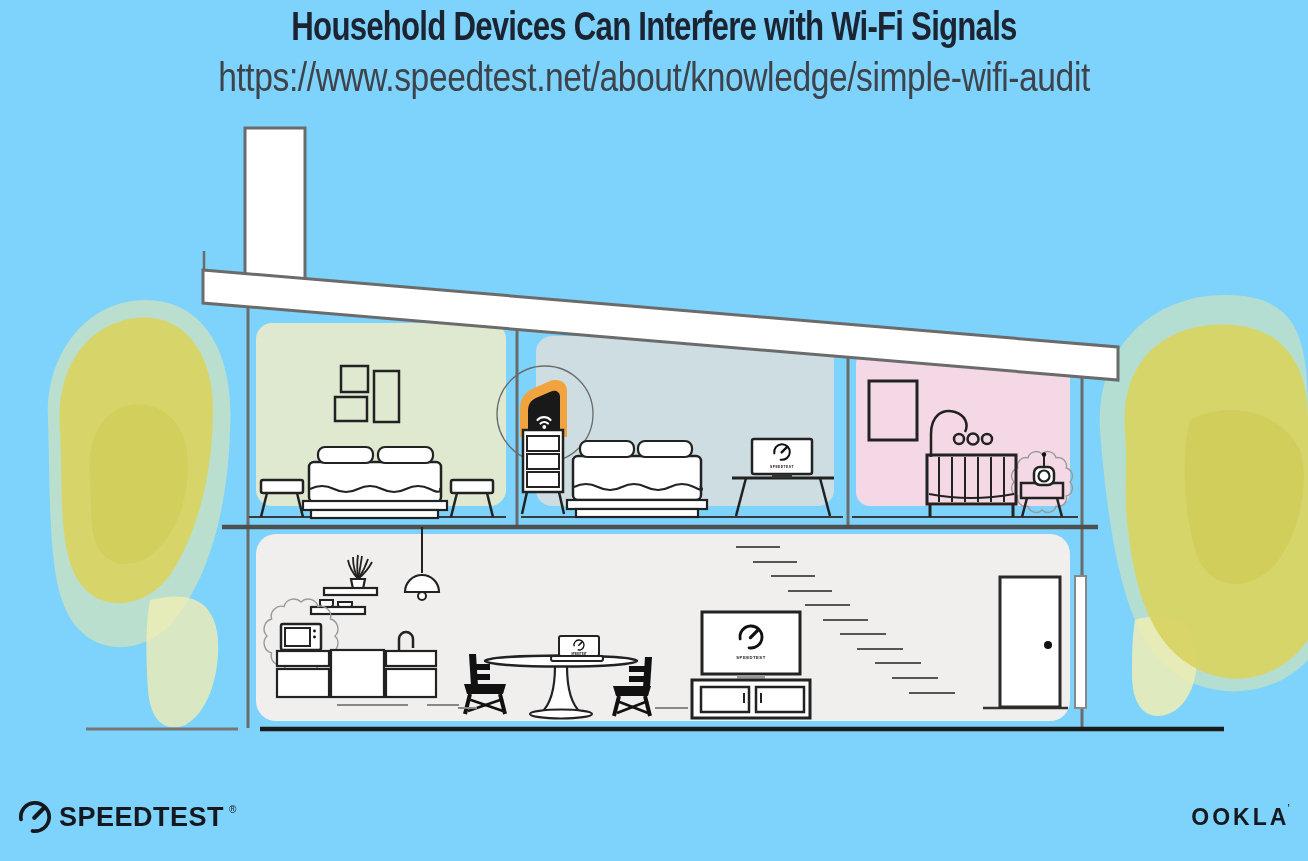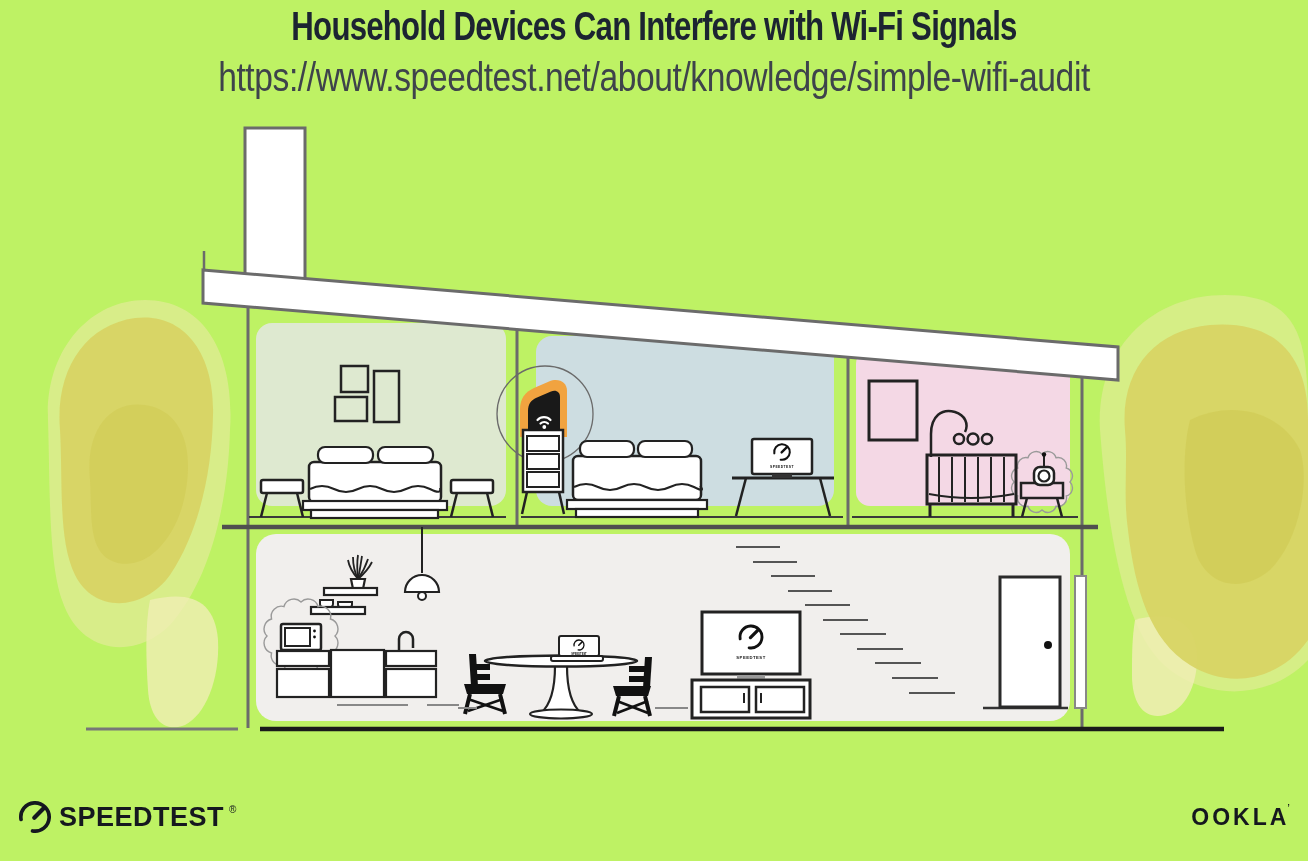--- a/index.html
+++ b/index.html
@@ -1,16 +1,16 @@
 <!DOCTYPE html>
 <html><head>
 <meta charset="utf-8">
 <style>
   html,body{margin:0;padding:0;background:#ffffff;}
-  .page{position:relative;width:1308px;height:861px;background:#bef264;overflow:hidden;
+  .page{position:relative;width:1308px;height:861px;background:#7dd3fc;overflow:hidden;
         font-family:"Liberation Sans",sans-serif;}
   .hdr{position:absolute;left:0;top:4px;width:1308px;text-align:center;}
   .hdr h1{margin:0;font-size:40px;font-weight:700;color:#1c2431;letter-spacing:-1px;
           transform:scaleX(.78);transform-origin:50% 0;white-space:nowrap;}
   .hdr .url{margin-top:6px;font-size:40px;font-weight:400;color:#3e434b;letter-spacing:-.5px;
           transform:scaleX(.84);transform-origin:50% 0;white-space:nowrap;}
   svg.scene{position:absolute;left:0;top:0;}
   .footL{position:absolute;left:18px;top:800px;display:flex;align-items:center;gap:7px;}
   .footL .word{font-size:27px;font-weight:700;color:#15181f;letter-spacing:.5px;}
   .footL sup{font-size:10px;color:#15181f;position:relative;top:-8px;left:-2px;}

